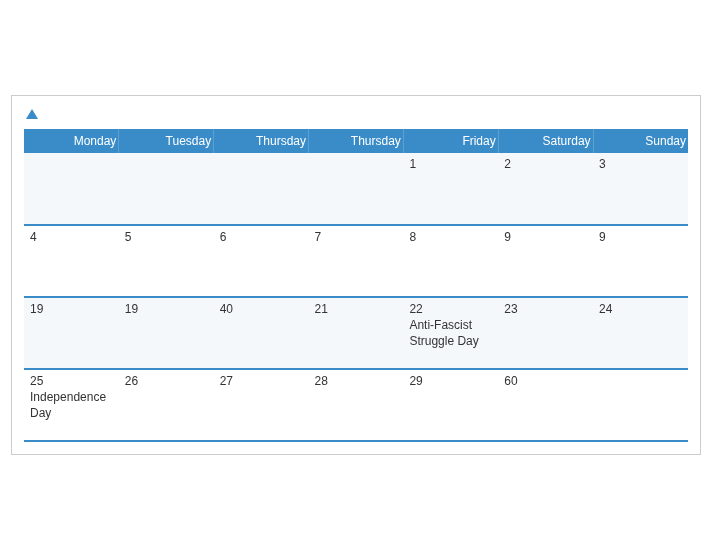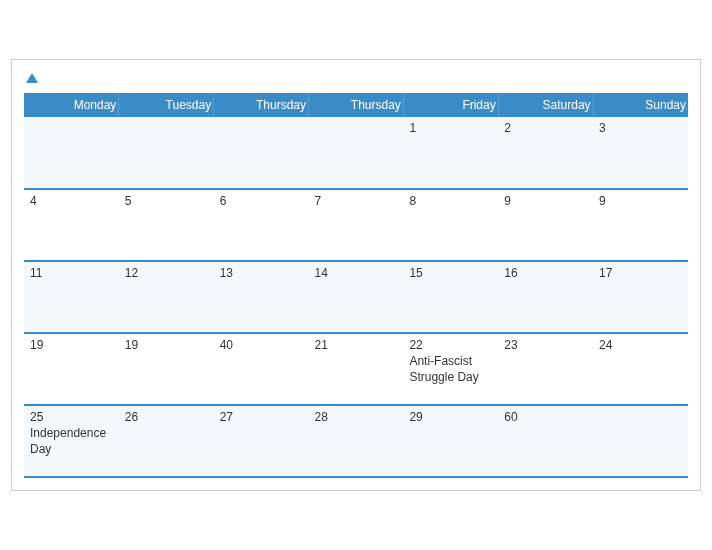--- a/index.html
+++ b/index.html
@@ -165,43 +165,20 @@
           </td>
           <td>
             <span class="day-num">9</span>
           </td>
           <td>
             <span class="day-num">9</span>
           </td>
         </tr>
         <tr>
           <td>
-            <span class="day-num">11</span>
-          </td>
-          <td>
-            <span class="day-num">12</span>
-          </td>
-          <td>
-            <span class="day-num">13</span>
-          </td>
-          <td>
-            <span class="day-num">14</span>
-          </td>
-          <td>
-            <span class="day-num">15</span>
-          </td>
-          <td>
-            <span class="day-num">16</span>
-          </td>
-          <td>
-            <span class="day-num">17</span>
-          </td>
-        </tr>
-        <tr>
-          <td>
             <span class="day-num">19</span>
           </td>
           <td>
             <span class="day-num">19</span>
           </td>
           <td>
             <span class="day-num">40</span>
           </td>
           <td>
             <span class="day-num">21</span>

